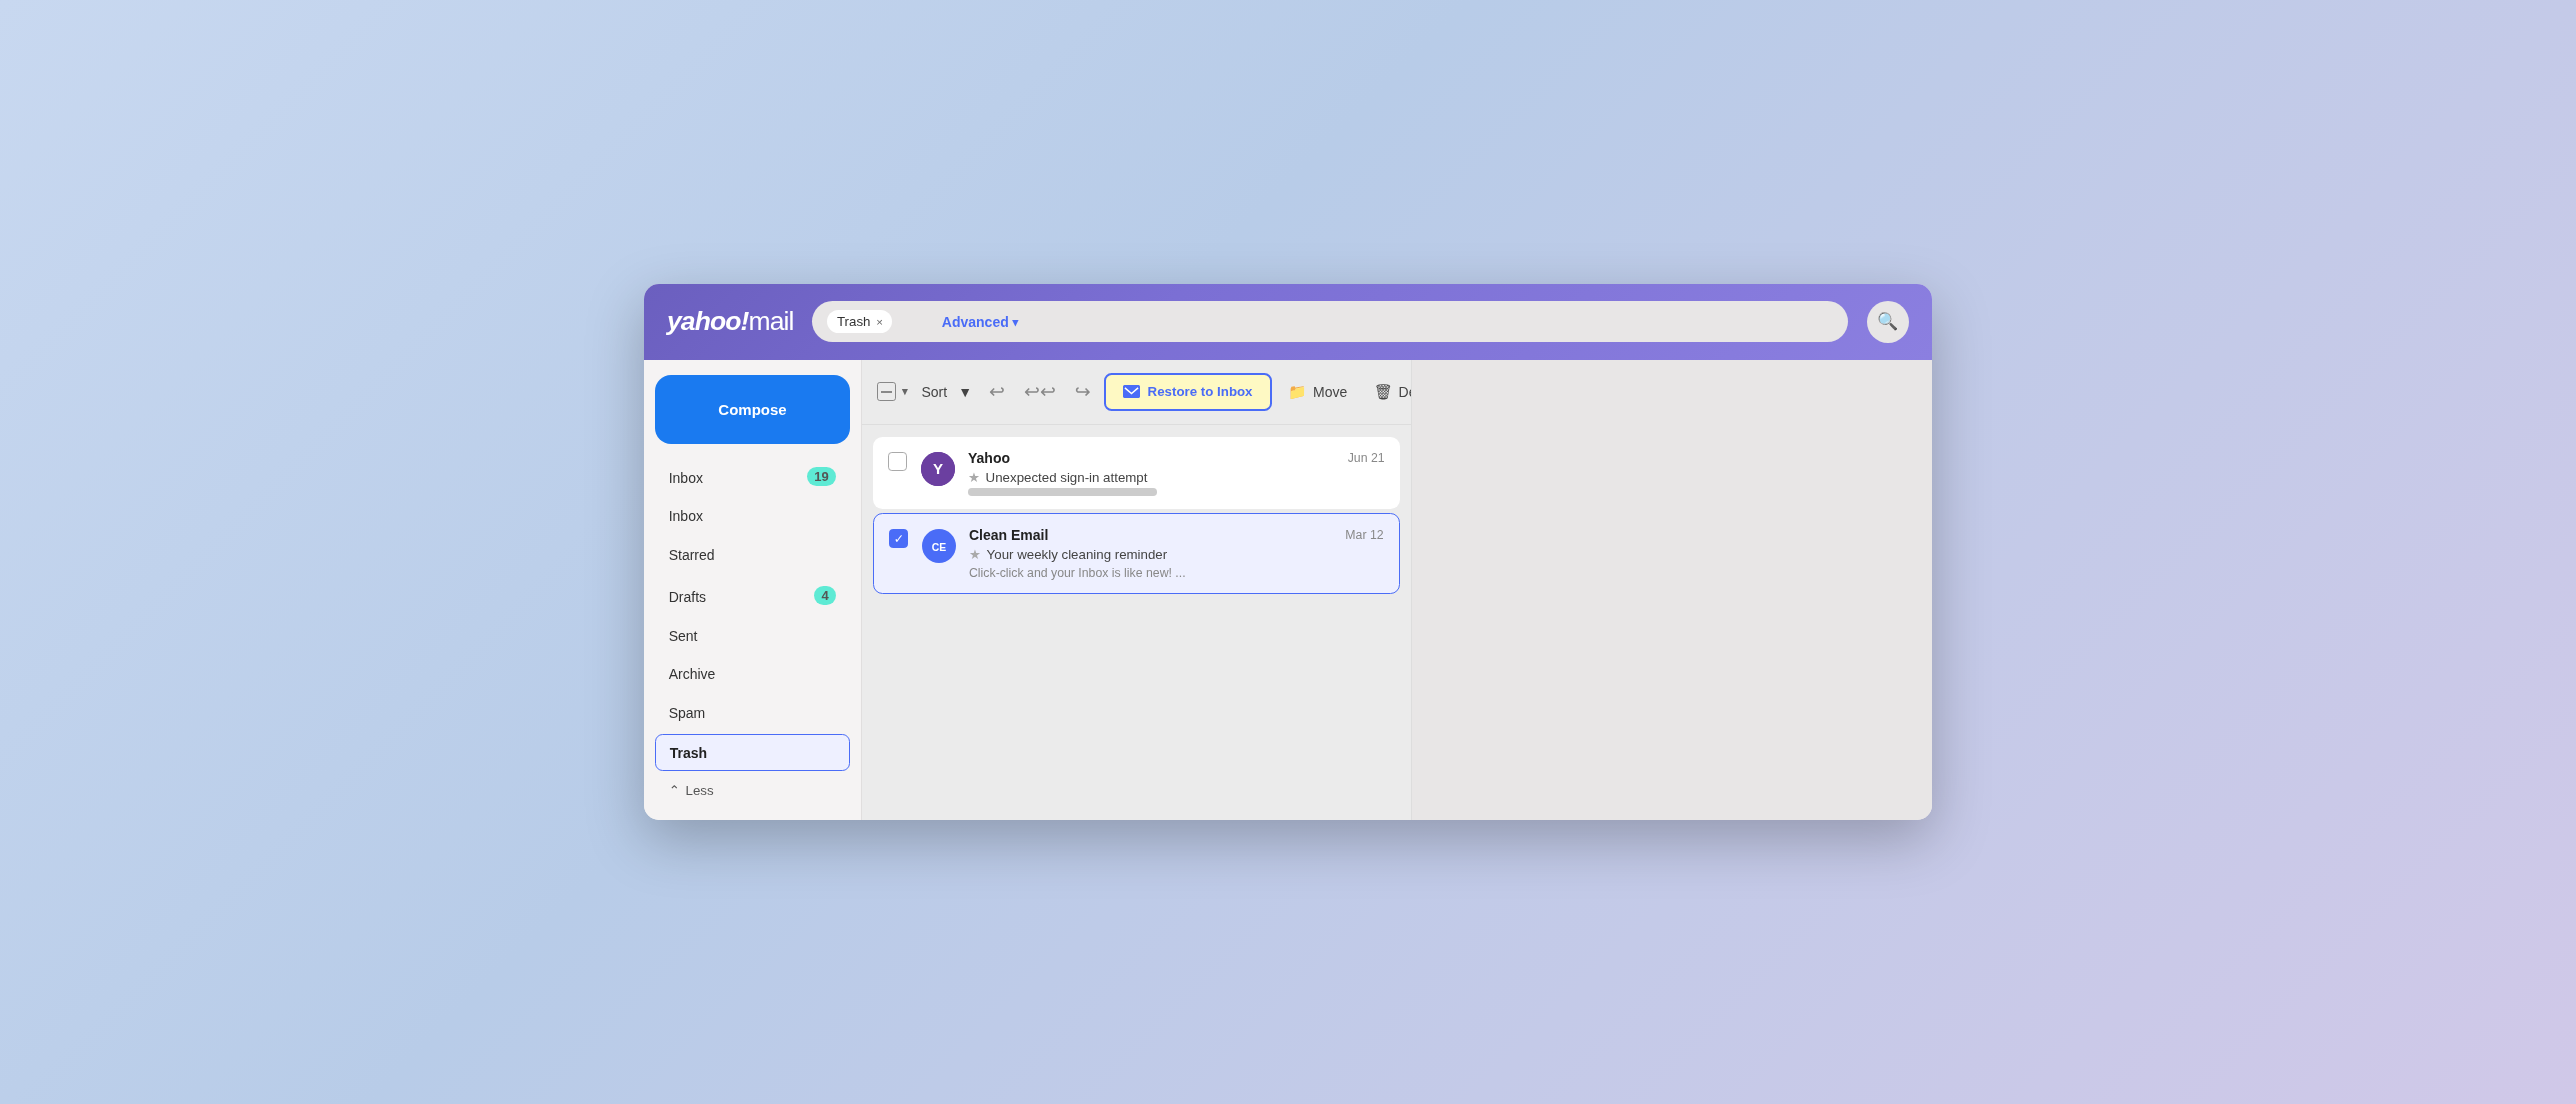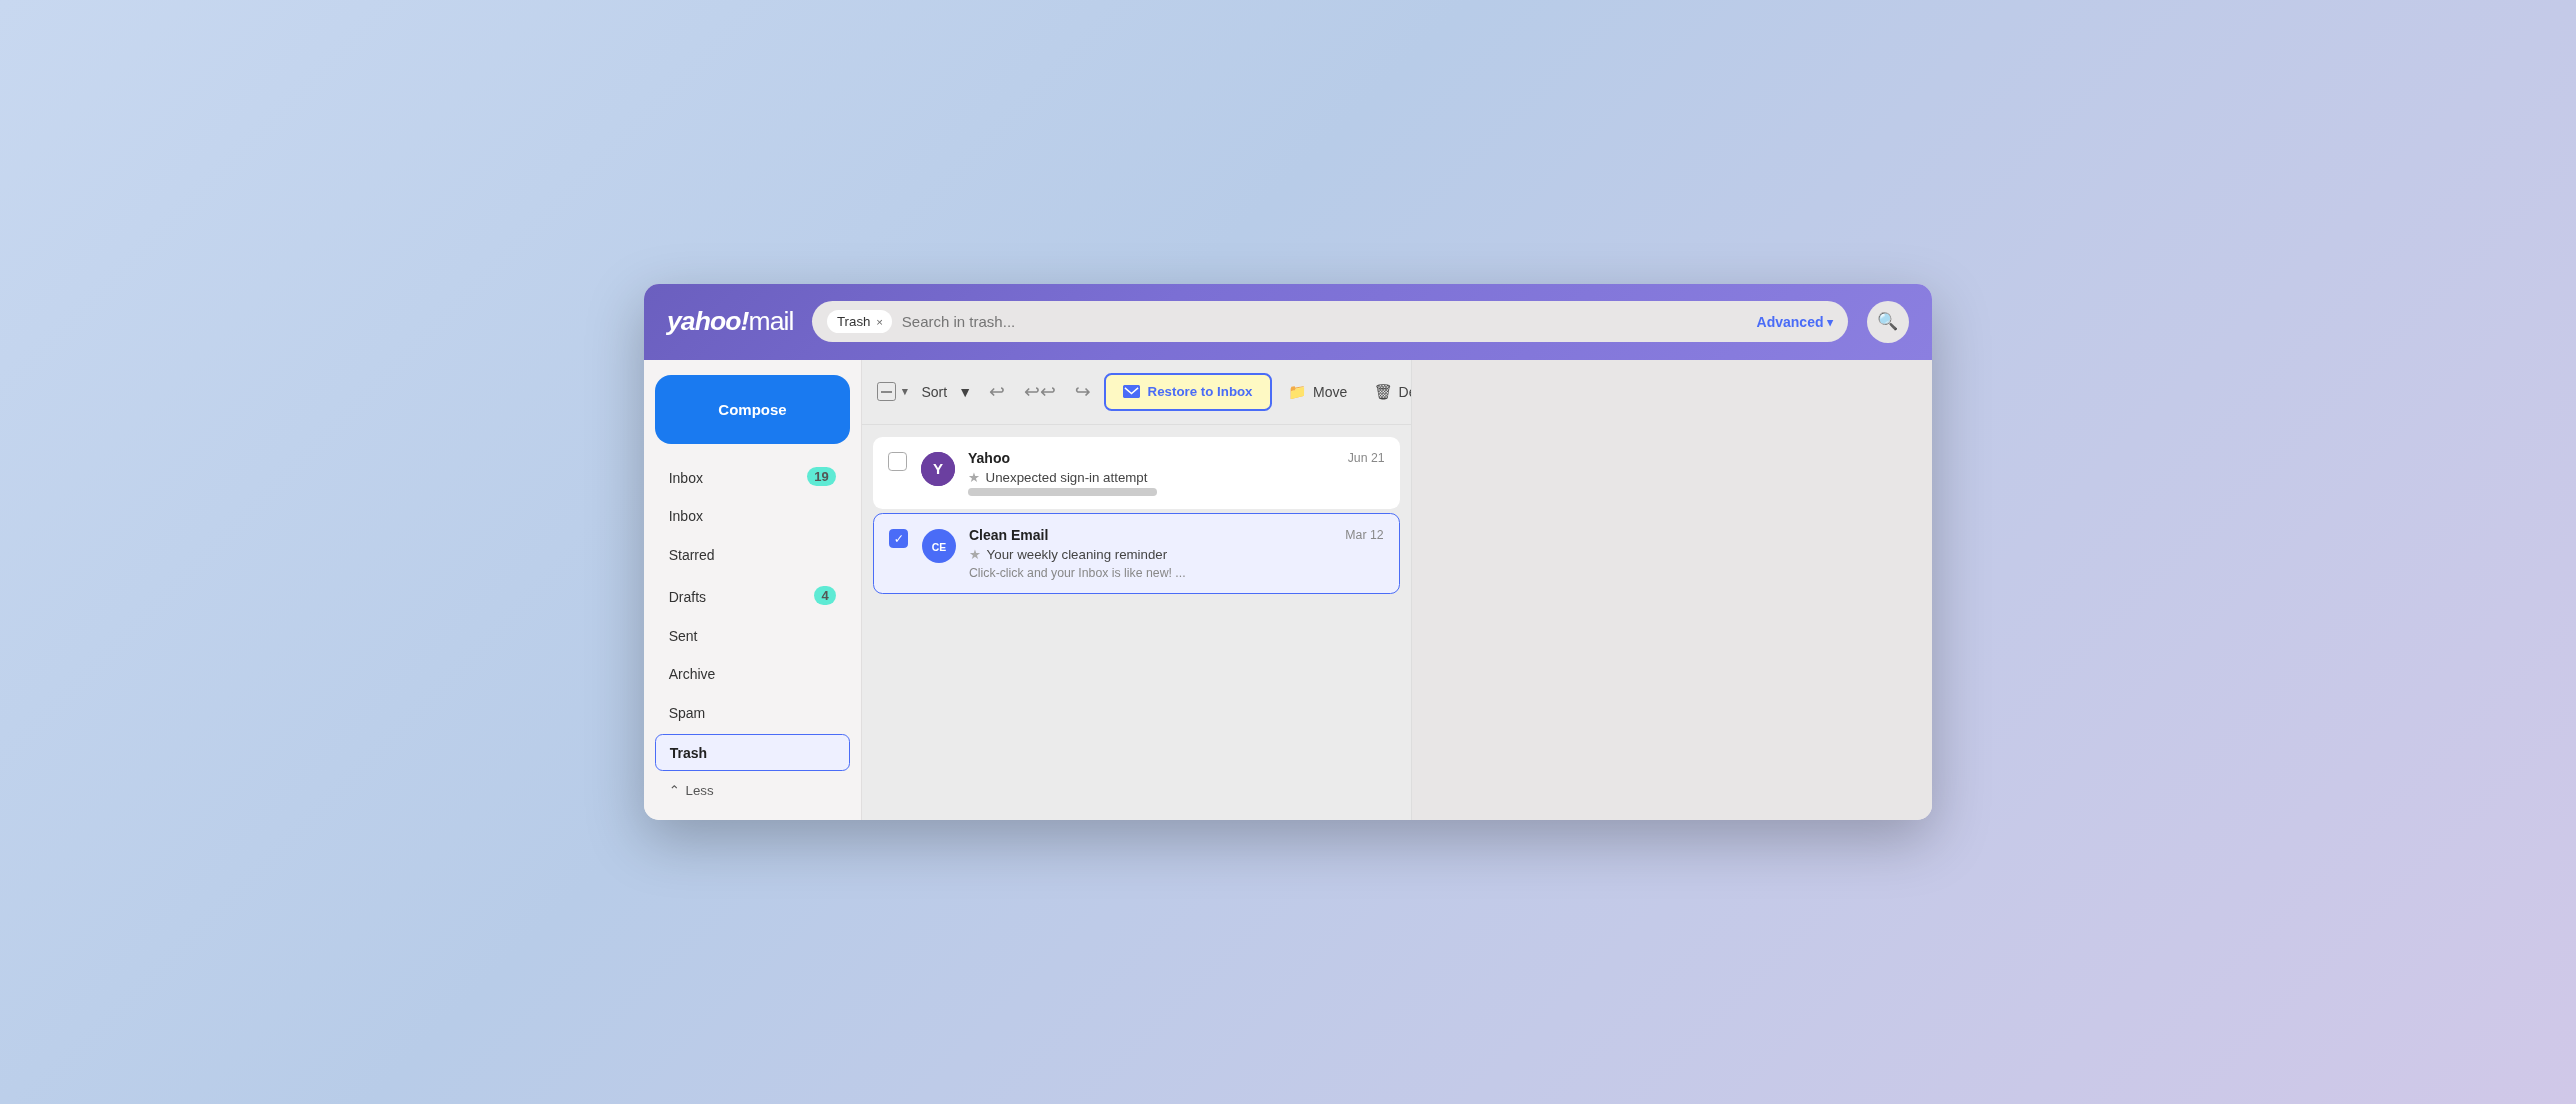--- a/index.html
+++ b/index.html
@@ -379,21 +379,20 @@
 
   <div class="header">
     <div class="logo">
       <span>yahoo<span>!</span></span><span class="mail">mail</span>
     </div>
     <div class="search-bar">
       <div class="search-tag">
         <span>Trash</span>
         <span class="close-x">×</span>
       </div>
-      <input class="search-input-placeholder" type="text" placeholder="Search in trash..." style="">
       <span class="advanced-btn">
         <span>Advanced</span>
         <span class="chevron-down">▾</span>
       </span>
     </div>
     <button class="search-icon-btn">
       <span>🔍</span>
     </button>
   </div>
 

